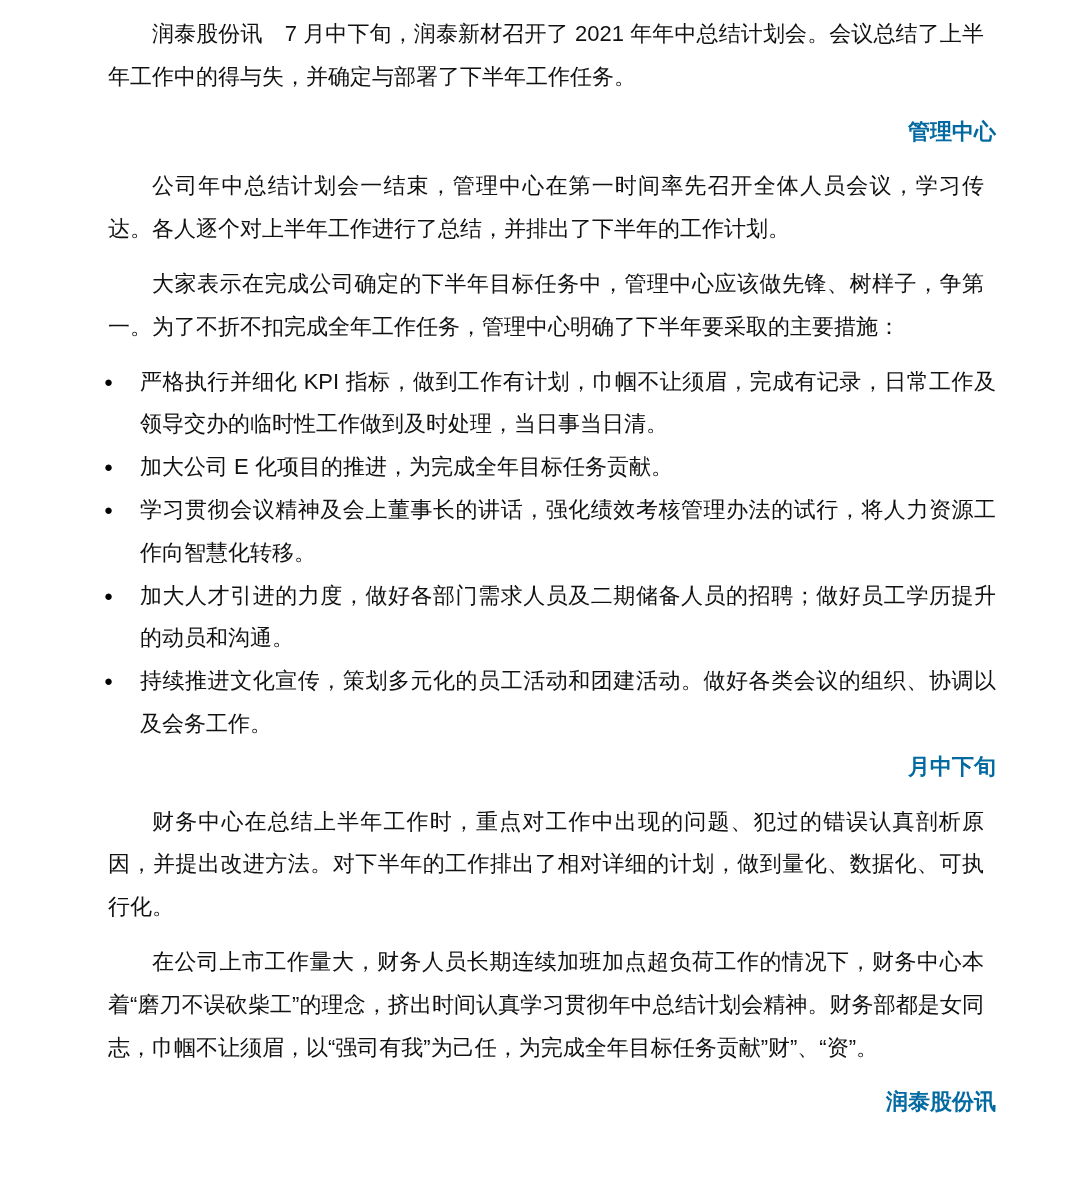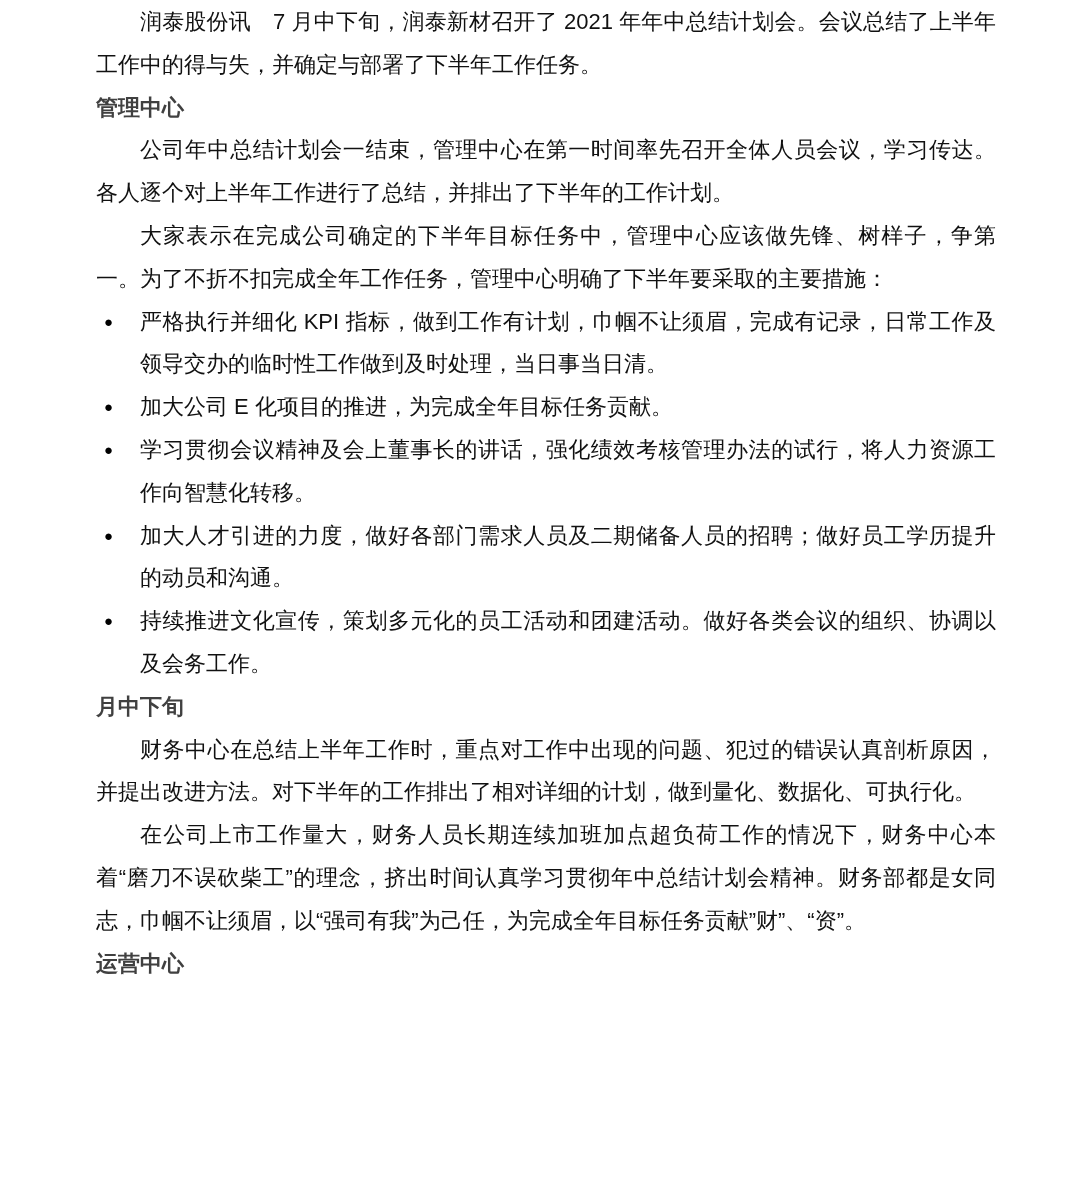--- a/index.html
+++ b/index.html
@@ -15,32 +15,32 @@
     overflow: hidden;
     box-sizing: border-box;
     padding: 1px 93px 0 96px;
     font-family: "Liberation Sans", "DejaVu Sans", sans-serif;
     font-size: 22px;
     line-height: 42.8px;
     color: #111111;
     text-align: justify;
   }
   .para {
-    margin: 0;
+    margin: 12px;
     text-indent: 44px;
     word-break: break-all;
   }
   .section-heading {
     margin: 0;
     font-size: 22px;
     line-height: 42.8px;
     font-weight: bold;
-    text-align: left;
+    text-align: right;
     text-indent: 0;
-    color: #404040;
+    color: #0369a1;
   }
   ul.measures {
     margin: 0;
     padding: 0;
     list-style: none;
   }
   ul.measures li {
     position: relative;
     margin: 0;
     padding-left: 44px;
@@ -92,15 +92,15 @@
       <span>持续推进文化宣传，策划多元化的员工活动和团建活动。做好各类会议的组织、协调以及会务工作。</span>
     </li>
   </ul>
 
   <h2 class="section-heading">月中下旬</h2>
 
   <p class="para">财务中心在总结上半年工作时，重点对工作中出现的问题、犯过的错误认真剖析原因，并提出改进方法。对下半年的工作排出了相对详细的计划，做到量化、数据化、可执行化。</p>
 
   <p class="para">在公司上市工作量大，财务人员长期连续加班加点超负荷工作的情况下，财务中心本着“磨刀不误砍柴工”的理念，挤出时间认真学习贯彻年中总结计划会精神。财务部都是女同志，巾帼不让须眉，以“强司有我”为己任，为完成全年目标任务贡献”财”、“资”。</p>
 
-  <h2 class="section-heading">运营中心</h2>
+  <h2 class="section-heading">润泰股份讯</h2>
 
 </div>
 
 </body></html>

